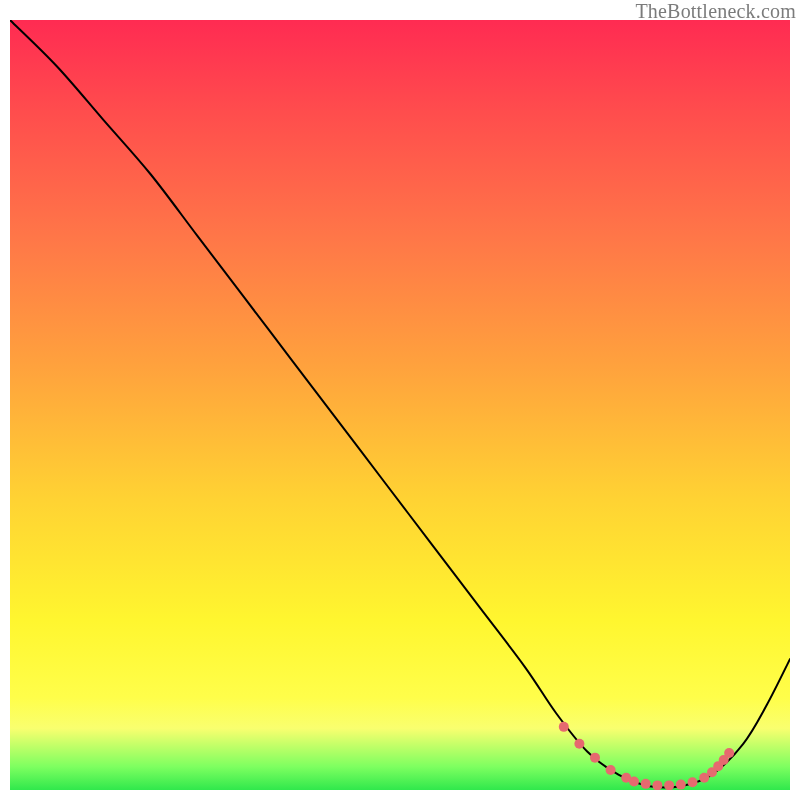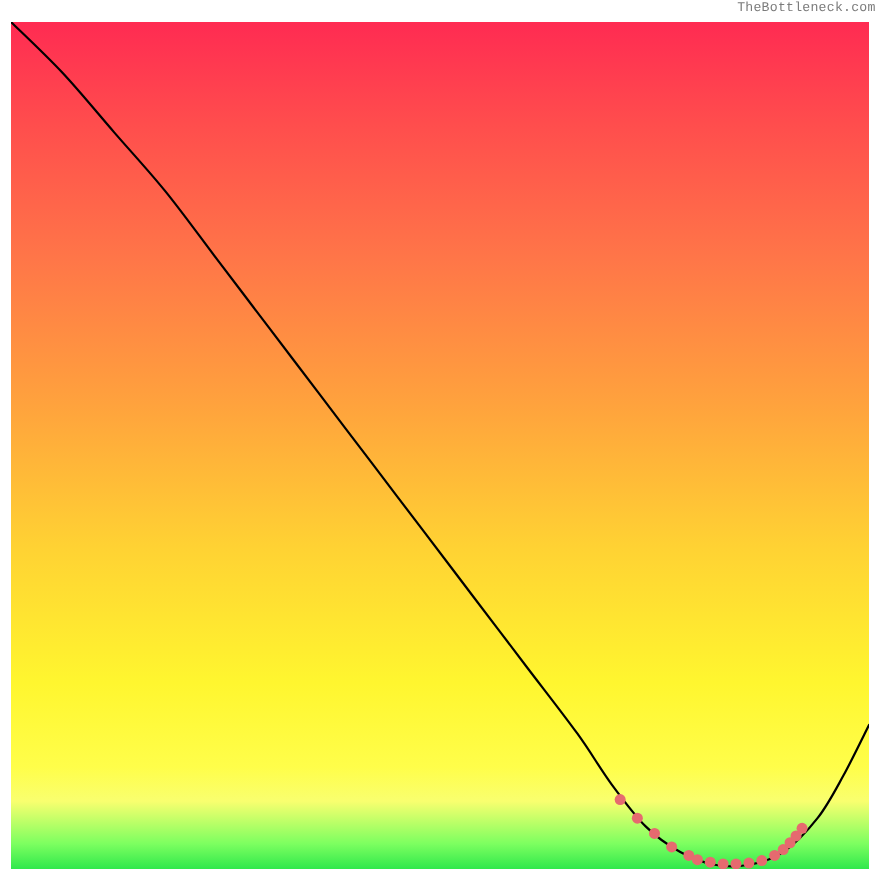--- a/index.html
+++ b/index.html
@@ -41,22 +41,22 @@
     position: absolute;
     left: 0;
     top: 0;
     width: 780px;
     height: 770px;
   }
   .watermark {
     position: absolute;
     top: 0px;
     right: 4px;
-    font-family: Liberation Mono, monospace;
-    font-size: 12px;
+    font-family: Liberation Serif, serif;
+    font-size: 20px;
     color: #7b7b7b;
     letter-spacing: 0.2px;
     user-select: none;
   }
 </style>
 </head>
 <body>
 
 <div class="watermark">TheBottleneck.com</div>
 

